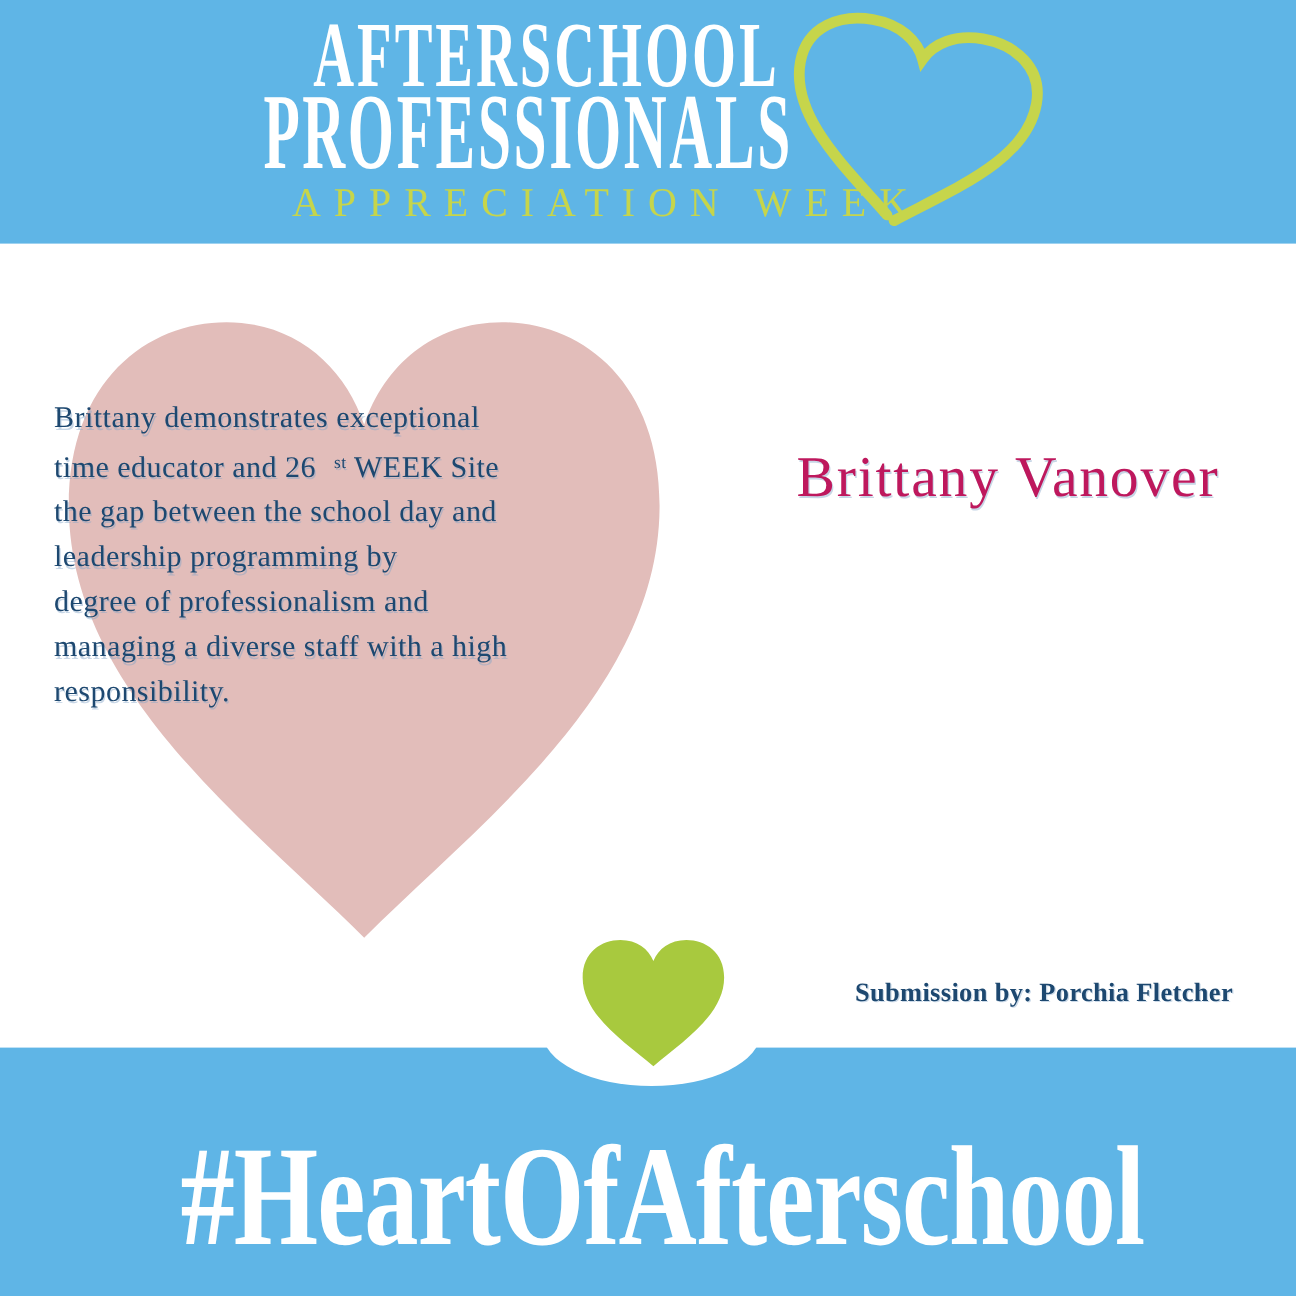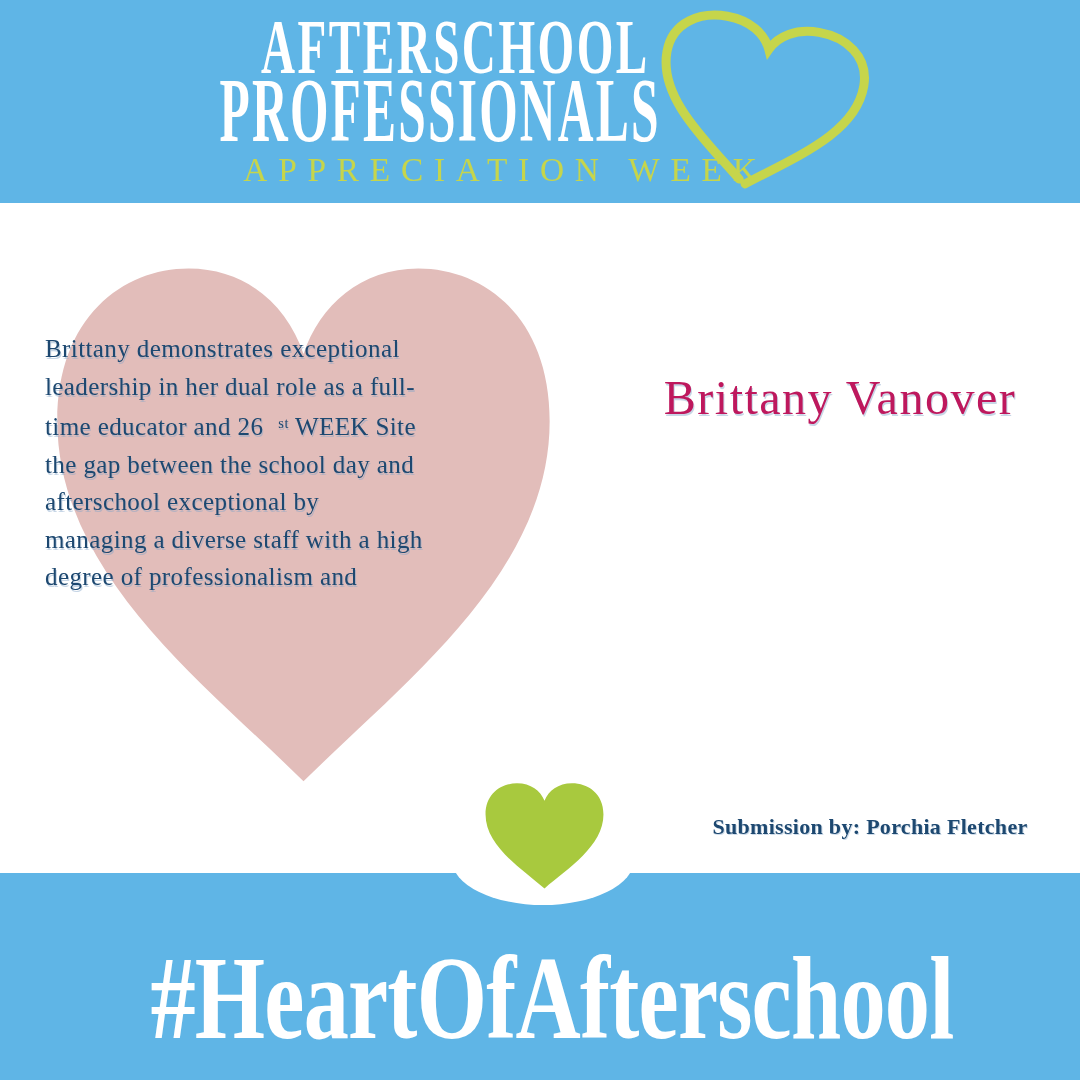--- a/index.html
+++ b/index.html
@@ -105,26 +105,26 @@
   </div>
 
   <div class="pink-heart-wrap">
     <svg viewBox="0 0 200 190" preserveAspectRatio="none" aria-hidden="true">
       <path d="M100 178 C 64 146, 10 110, 10 60 C 10 26, 34 10, 58 10 C 79 10, 94 22, 100 38 C 106 22, 121 10, 142 10 C 166 10, 190 26, 190 60 C 190 110, 136 146, 100 178 Z" fill="#E2BDBA"></path>
     </svg>
   </div>
 
   <div class="testimonial">
     <div>Brittany demonstrates exceptional</div>
-    <div>leadership in her dual role as a full-</div>
     <div><span>time educator and 26</span><sup>st</sup><span> WEEK Site</span></div>
     <div>the gap between the school day and</div>
-    <div>afterschool exceptional by</div>
+    <div>leadership programming by</div>
+    <div>degree of professionalism and</div>
     <div>managing a diverse staff with a high</div>
-    <div>degree of professionalism and</div>
+    <div>responsibility.</div>
   </div>
 
   <div class="person-name">Brittany Vanover</div>
   <div class="submission">Submission by: Porchia Fletcher</div>
 
   <div class="band-bottom"></div>
   <div class="notch"></div>
   <div class="green-heart-wrap">
     <svg viewBox="0 0 200 190" preserveAspectRatio="none" aria-hidden="true">
       <path d="M100 178 C 64 146, 10 110, 10 60 C 10 26, 34 10, 58 10 C 79 10, 94 22, 100 38 C 106 22, 121 10, 142 10 C 166 10, 190 26, 190 60 C 190 110, 136 146, 100 178 Z" fill="#A8C93E"></path>

